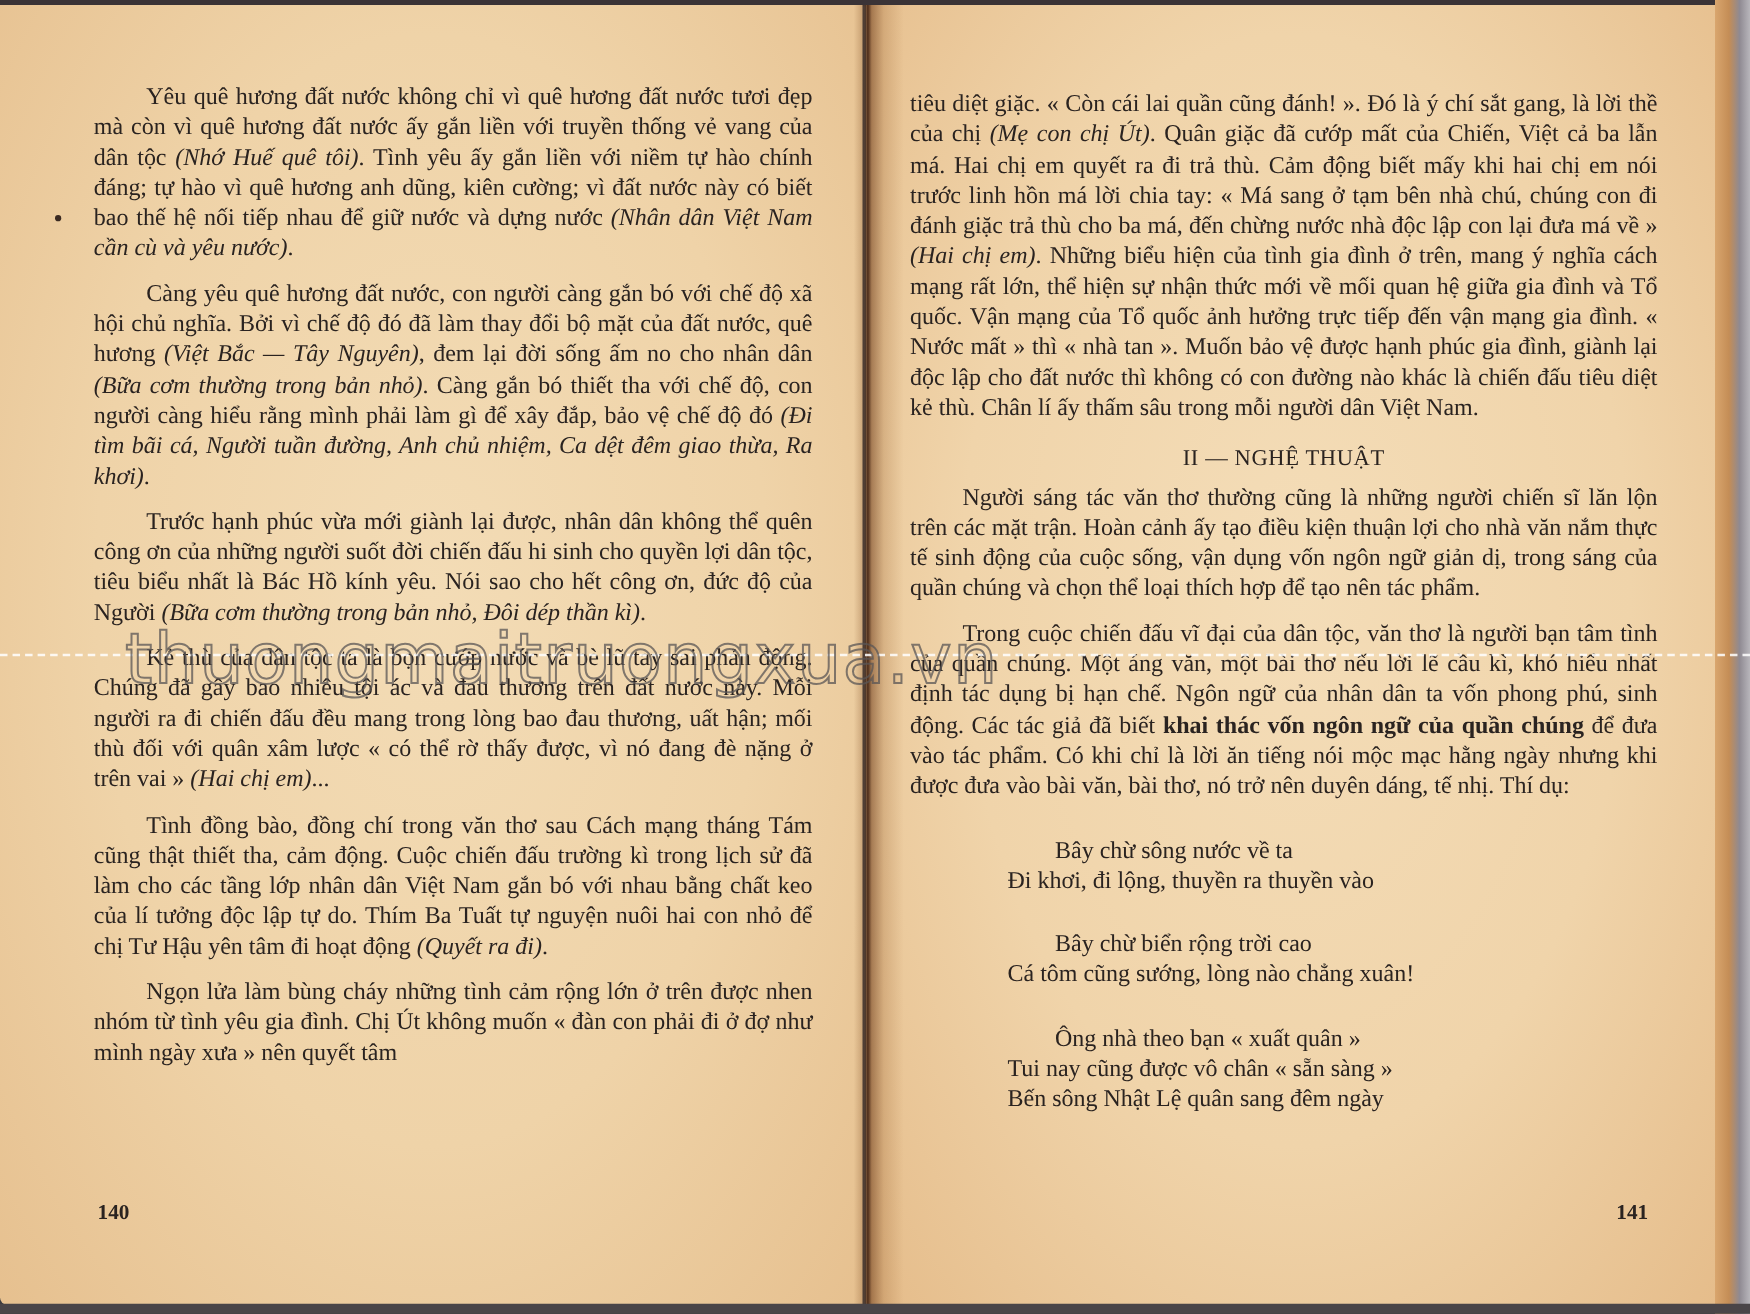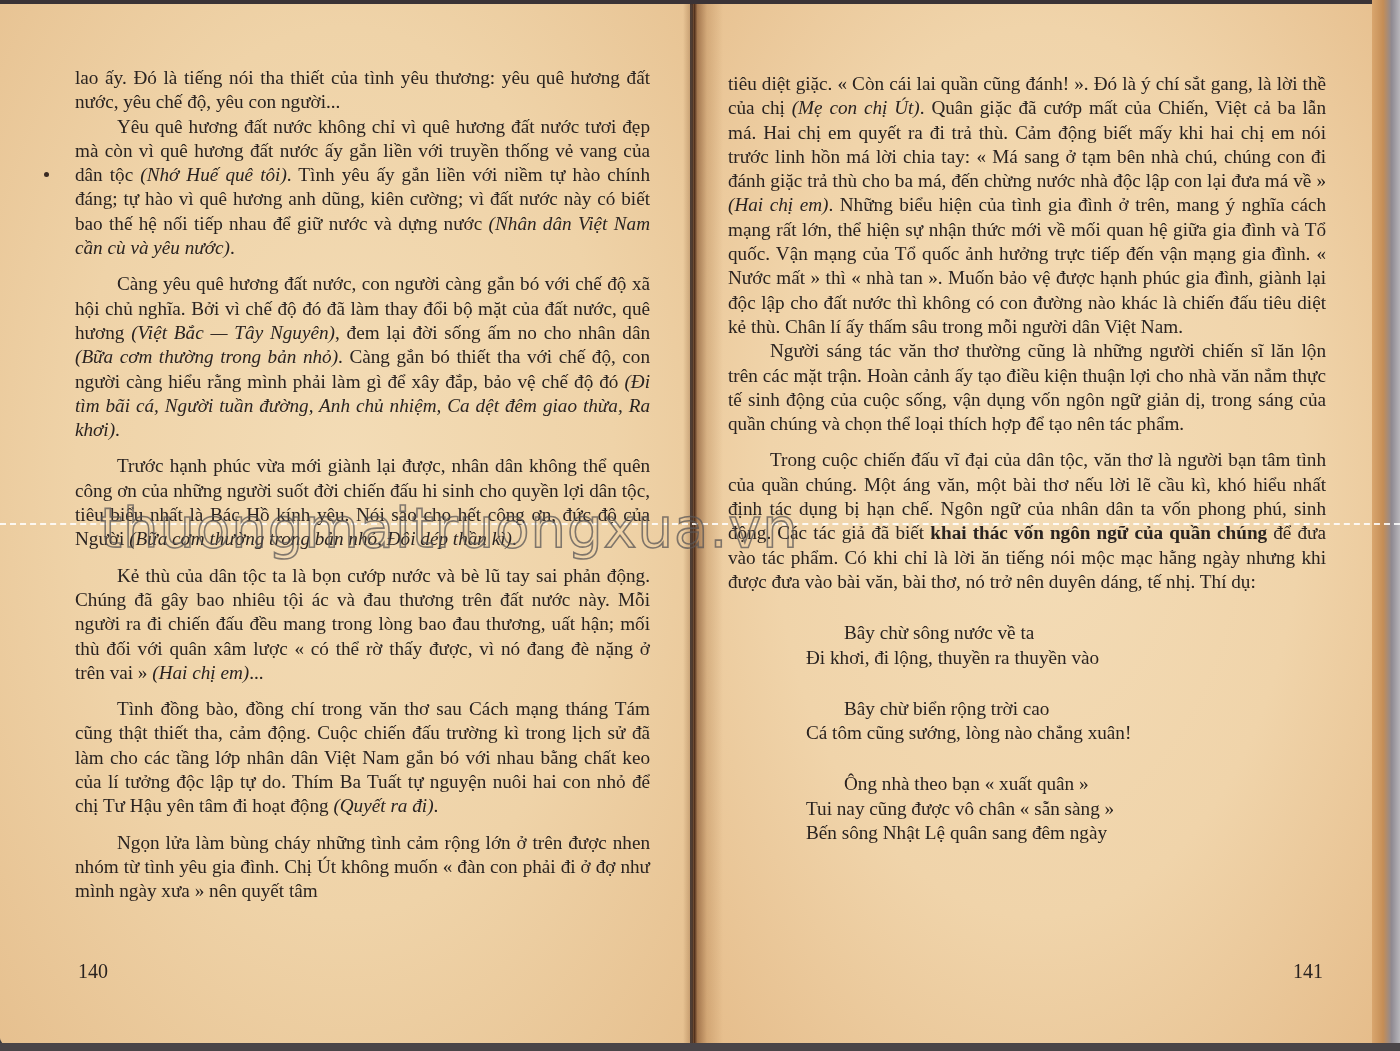--- a/index.html
+++ b/index.html
@@ -35,21 +35,21 @@
   p { margin: 0; }
   p.indent { text-indent: 42px; }
   p.gap { margin-top: 12px; }
   em { font-style: italic; }
   strong { font-weight: bold; }
   .heading { text-align: center; font-size: 18px; letter-spacing: 0.5px; margin: 15px 0 8px 0; }
   .poem { margin-top: 5px; margin-left: 78px; font-size: 19.2px; line-height: 24.3px; }
   .poem .l6 { padding-left: 0; }
   .poem .l8 { padding-left: 0; }
   .poem .l6.in { padding-left: 38px; margin-top: 27px; }
-  .page-num { position: absolute; font-weight: normal; font-size: 20px; top: 956px; }
+  .page-num { position: absolute; font-weight: bold; font-size: 17px; top: 956px; }
   .left .page-num { left: 78px; }
   .right .page-num { left: 600px; }
   .watermark {
     position: absolute; left: 100px; top: 488px; width: 1300px; height: 80px;
     font-family: "DejaVu Sans", "Liberation Sans", sans-serif;
     font-size: 56px; line-height: 80px; letter-spacing: 1px;
     color: transparent; -webkit-text-stroke: 1.6px rgba(90,85,85,0.75);
     pointer-events: none; white-space: nowrap;
   }
   .wm-line {
@@ -60,37 +60,37 @@
   .dot { position: absolute; width: 5px; height: 5px; border-radius: 50%; background: #3a2a22; }
 </style>
 </head>
 <body>
 
 <div class="spread">
   <div class="top-strip"></div>
 
   <div class="page left">
     <div class="text-block" id="left-text">
-        <p><span>lao ấy. Đó là tiếng nói tha thiết của tình yêu thương: yêu quê hương đất nước, yêu chế độ, yêu con người...</span></p>
         <p class="indent"><span>Yêu quê hương đất nước không chỉ vì quê hương đất nước tươi đẹp mà còn vì quê hương đất nước ấy gắn liền với truyền thống vẻ vang của dân tộc </span><em>(Nhớ Huế quê tôi)</em><span>. Tình yêu ấy gắn liền với niềm tự hào chính đáng; tự hào vì quê hương anh dũng, kiên cường; vì đất nước này có biết bao thế hệ nối tiếp nhau để giữ nước và dựng nước </span><em>(Nhân dân Việt Nam cần cù và yêu nước)</em><span>.</span></p>
         <p class="indent gap"><span>Càng yêu quê hương đất nước, con người càng gắn bó với chế độ xã hội chủ nghĩa. Bởi vì chế độ đó đã làm thay đổi bộ mặt của đất nước, quê hương </span><em>(Việt Bắc — Tây Nguyên)</em><span>, đem lại đời sống ấm no cho nhân dân </span><em>(Bữa cơm thường trong bản nhỏ)</em><span>. Càng gắn bó thiết tha với chế độ, con người càng hiểu rằng mình phải làm gì để xây đắp, bảo vệ chế độ đó </span><em>(Đi tìm bãi cá, Người tuần đường, Anh chủ nhiệm, Ca dệt đêm giao thừa, Ra khơi)</em><span>.</span></p>
         <p class="indent gap"><span>Trước hạnh phúc vừa mới giành lại được, nhân dân không thể quên công ơn của những người suốt đời chiến đấu hi sinh cho quyền lợi dân tộc, tiêu biểu nhất là Bác Hồ kính yêu. Nói sao cho hết công ơn, đức độ của Người </span><em>(Bữa cơm thường trong bản nhỏ, Đôi dép thần kì)</em><span>.</span></p>
         <p class="indent gap"><span>Kẻ thù của dân tộc ta là bọn cướp nước và bè lũ tay sai phản động. Chúng đã gây bao nhiêu tội ác và đau thương trên đất nước này. Mỗi người ra đi chiến đấu đều mang trong lòng bao đau thương, uất hận; mối thù đối với quân xâm lược « có thể rờ thấy được, vì nó đang đè nặng ở trên vai » </span><em>(Hai chị em)</em><span>...</span></p>
         <p class="indent gap"><span>Tình đồng bào, đồng chí trong văn thơ sau Cách mạng tháng Tám cũng thật thiết tha, cảm động. Cuộc chiến đấu trường kì trong lịch sử đã làm cho các tầng lớp nhân dân Việt Nam gắn bó với nhau bằng chất keo của lí tưởng độc lập tự do. Thím Ba Tuất tự nguyện nuôi hai con nhỏ để chị Tư Hậu yên tâm đi hoạt động </span><em>(Quyết ra đi)</em><span>.</span></p>
         <p class="indent gap"><span>Ngọn lửa làm bùng cháy những tình cảm rộng lớn ở trên được nhen nhóm từ tình yêu gia đình. Chị Út không muốn « đàn con phải đi ở đợ như mình ngày xưa » nên quyết tâm</span></p>
       </div>
     <div class="page-num">140</div>
     <div class="dot" style="left:44px; top:168px;"></div>
   </div>
 
   <div class="page right">
     <div class="text-block" id="right-text">
       <div id="right-before">
           <p><span>tiêu diệt giặc. « Còn cái lai quần cũng đánh! ». Đó là ý chí sắt gang, là lời thề của chị </span><em>(Mẹ con chị Út)</em><span>. Quân giặc đã cướp mất của Chiến, Việt cả ba lẫn má. Hai chị em quyết ra đi trả thù. Cảm động biết mấy khi hai chị em nói trước linh hồn má lời chia tay: « Má sang ở tạm bên nhà chú, chúng con đi đánh giặc trả thù cho ba má, đến chừng nước nhà độc lập con lại đưa má về » </span><em>(Hai chị em)</em><span>. Những biểu hiện của tình gia đình ở trên, mang ý nghĩa cách mạng rất lớn, thể hiện sự nhận thức mới về mối quan hệ giữa gia đình và Tổ quốc. Vận mạng của Tổ quốc ảnh hưởng trực tiếp đến vận mạng gia đình. « Nước mất » thì « nhà tan ». Muốn bảo vệ được hạnh phúc gia đình, giành lại độc lập cho đất nước thì không có con đường nào khác là chiến đấu tiêu diệt kẻ thù. Chân lí ấy thấm sâu trong mỗi người dân Việt Nam.</span></p>
         </div>
+      <div class="heading">II — NGHỆ THUẬT</div>
       <div id="right-after">
           <p class="indent"><span>Người sáng tác văn thơ thường cũng là những người chiến sĩ lăn lộn trên các mặt trận. Hoàn cảnh ấy tạo điều kiện thuận lợi cho nhà văn nắm thực tế sinh động của cuộc sống, vận dụng vốn ngôn ngữ giản dị, trong sáng của quần chúng và chọn thể loại thích hợp để tạo nên tác phẩm.</span></p>
           <p class="indent gap"><span>Trong cuộc chiến đấu vĩ đại của dân tộc, văn thơ là người bạn tâm tình của quần chúng. Một áng văn, một bài thơ nếu lời lẽ cầu kì, khó hiểu nhất định tác dụng bị hạn chế. Ngôn ngữ của nhân dân ta vốn phong phú, sinh động. Các tác giả đã biết </span><strong>khai thác vốn ngôn ngữ của quần chúng</strong><span> để đưa vào tác phẩm. Có khi chỉ là lời ăn tiếng nói mộc mạc hằng ngày nhưng khi được đưa vào bài văn, bài thơ, nó trở nên duyên dáng, tế nhị. Thí dụ:</span></p>
         </div>
       <div class="poem" id="poem">
           <div class="l6 in">Bây chừ sông nước về ta</div>
           <div class="l8">Đi khơi, đi lộng, thuyền ra thuyền vào</div>
           <div class="l6 in">Bây chừ biển rộng trời cao</div>
           <div class="l8">Cá tôm cũng sướng, lòng nào chẳng xuân!</div>
           <div class="l6 in">Ông nhà theo bạn « xuất quân »</div>

